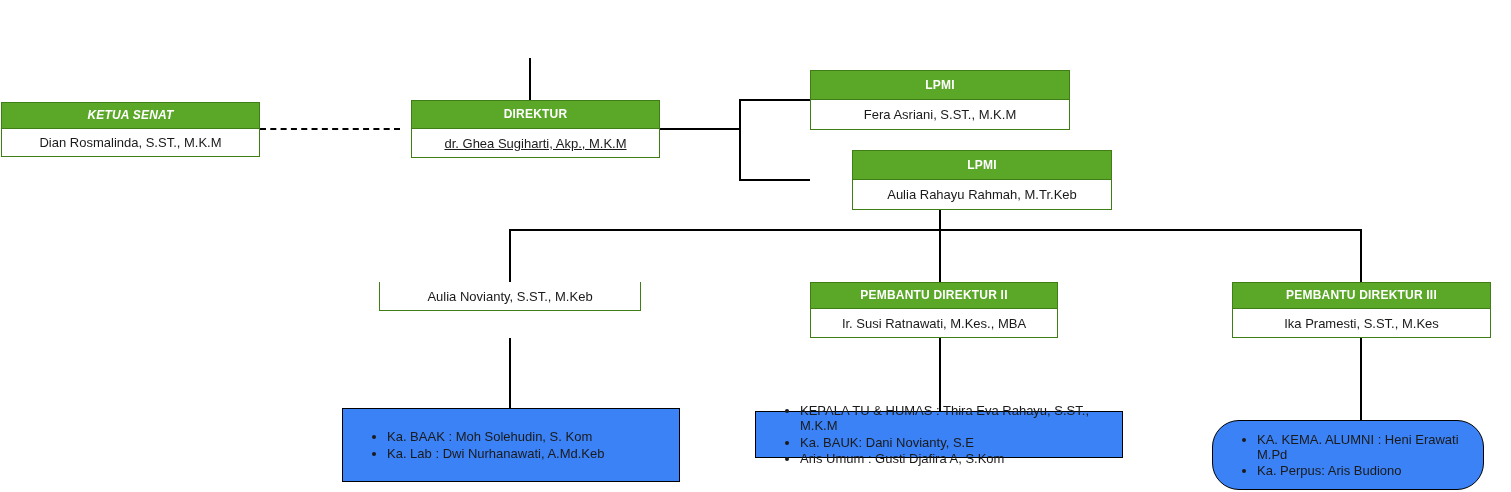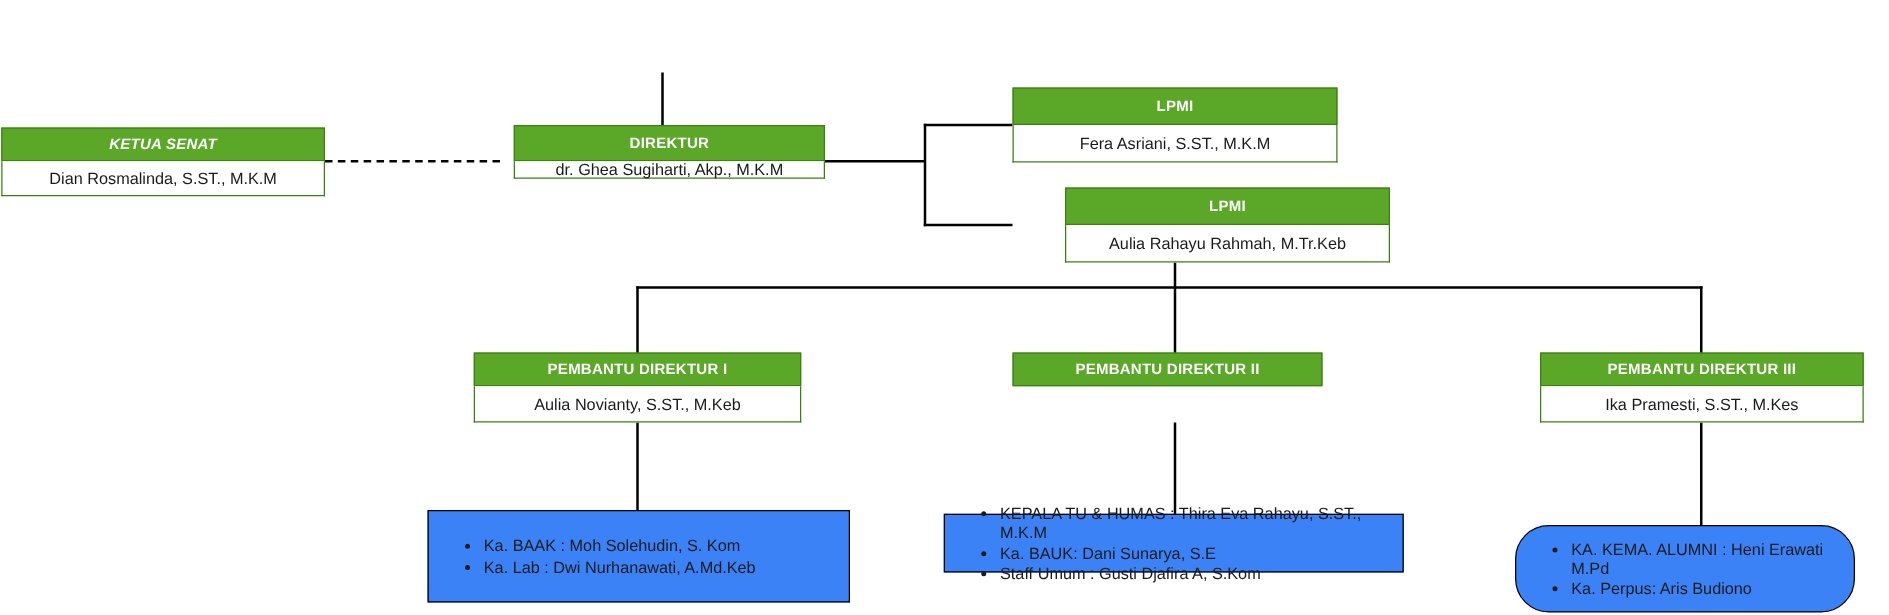--- a/index.html
+++ b/index.html
@@ -94,59 +94,59 @@
   <div class="vline" style="left:1360px; top:338px; width:2px; height:82px;"></div>
 
 
   <div class="node" style="left:1px; top:102px; width:259px;">
     <div class="hdr" style="height:27px;font-style:italic;">KETUA SENAT</div>
     <div class="bdy" style="height:28px;">Dian Rosmalinda, S.ST., M.K.M</div>
   </div>
 
   <div class="node" style="left:400px; top:100px; width:260px;padding-left:11px;">
     <div class="hdr" style="height:29px;">DIREKTUR</div>
-    <div class="bdy" style="height:14px;">dr. Ghea Sugiharti, Akp., M.K.M</div>
+    <div class="bdy" style="height:29px;text-decoration:underline;">dr. Ghea Sugiharti, Akp., M.K.M</div>
   </div>
 
   <div class="node" style="left:810px; top:70px; width:260px;">
     <div class="hdr" style="height:30px;">LPMI</div>
     <div class="bdy" style="height:30px;">Fera Asriani, S.ST., M.K.M</div>
   </div>
 
   <div class="node" style="left:852px; top:150px; width:260px;">
     <div class="hdr" style="height:30px;">LPMI</div>
     <div class="bdy" style="height:30px;">Aulia Rahayu Rahmah, M.Tr.Keb</div>
   </div>
 
   <div class="node" style="left:379px; top:282px; width:262px;">
-    <div class="hdr" style="height:27px;">PEMBANTU DIREKTUR I</div>
     <div class="bdy" style="height:29px;">Aulia Novianty, S.ST., M.Keb</div>
   </div>
 
   <div class="node" style="left:810px; top:282px; width:248px;">
     <div class="hdr" style="height:27px;">PEMBANTU DIREKTUR II</div>
+    <div class="bdy" style="height:29px;">Ir. Susi Ratnawati, M.Kes., MBA</div>
   </div>
 
   <div class="node" style="left:1232px; top:282px; width:259px;">
     <div class="hdr" style="height:27px;">PEMBANTU DIREKTUR III</div>
     <div class="bdy" style="height:29px;">Ika Pramesti, S.ST., M.Kes</div>
   </div>
 
   <div class="staff-box" style="left:342px; top:408px; width:338px; height:74px;">
     <ul>
       <li>Ka. BAAK : Moh Solehudin, S. Kom</li>
       <li>Ka. Lab : Dwi Nurhanawati, A.Md.Keb</li>
     </ul>
   </div>
 
   <div class="staff-box" style="left:755px; top:411px; width:368px; height:47px;">
     <ul>
       <li>KEPALA TU &amp; HUMAS : Thira Eva Rahayu, S.ST., M.K.M</li>
-      <li>Ka. BAUK: Dani Sunarya, S.E</li>
-      <li>Staff Umum : Gusti Djafira A, S.Kom</li>
+      <li>Ka. BAUK: Dani Novianty, S.E</li>
+      <li>Aris Umum : Gusti Djafira A, S.Kom</li>
     </ul>
   </div>
 
   <div class="staff-box" style="left:1212px; top:420px; width:272px; height:70px;border-radius:27px;">
     <ul>
       <li>KA. KEMA. ALUMNI : Heni Erawati M.Pd</li>
       <li>Ka. Perpus: Aris Budiono</li>
     </ul>
   </div>
 

